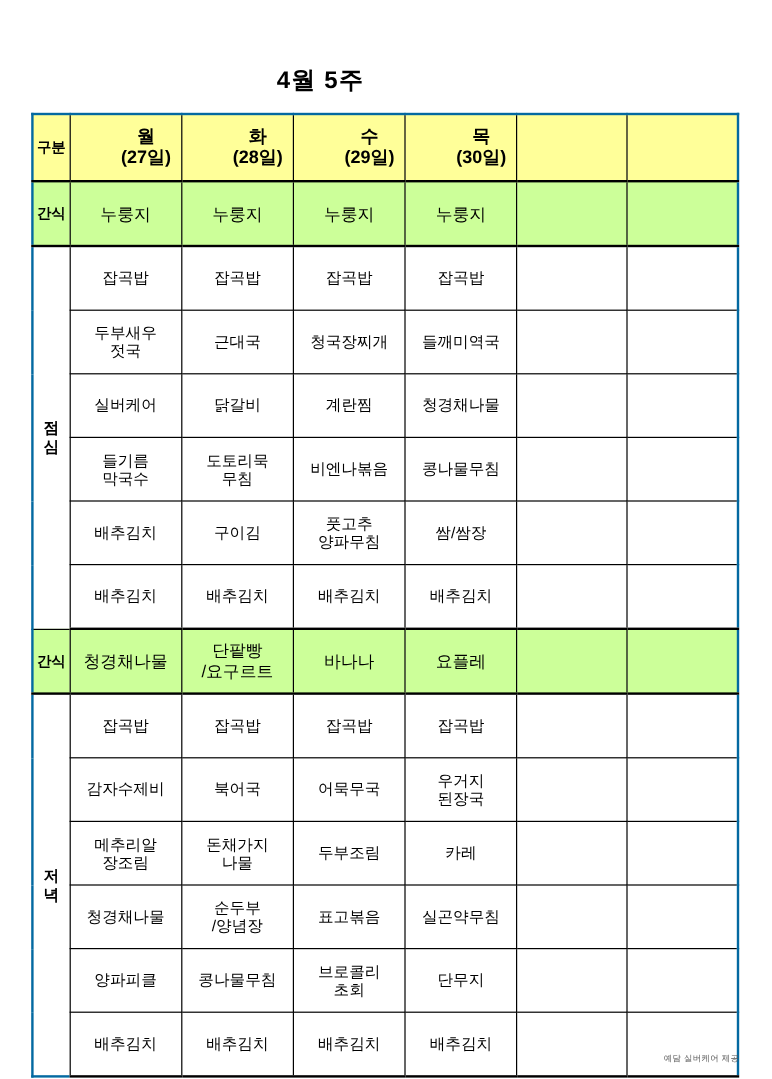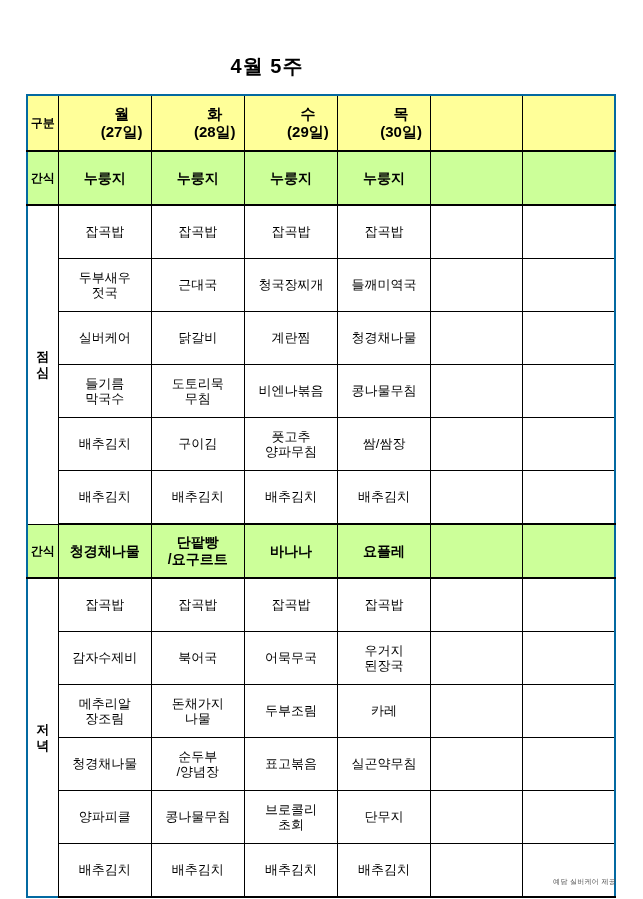--- a/index.html
+++ b/index.html
@@ -66,21 +66,21 @@
     padding-left: 36px;
   }
   tr.head-row td.rowlabel {
     font-size: 12px;
     font-weight: bold;
     padding: 0;
   }
   tr.snack-row td {
     background: #ccff99;
     height: 50px;
-    font-weight: bold;
+    font-weight: normal;
     font-size: 14px;
   }
   tr.snack-row td.rowlabel {
     font-size: 12px;
     font-weight: bold;
     padding: 0;
   }
   tr.meal-row td {
     background: #ffffff;
     height: 50px;

